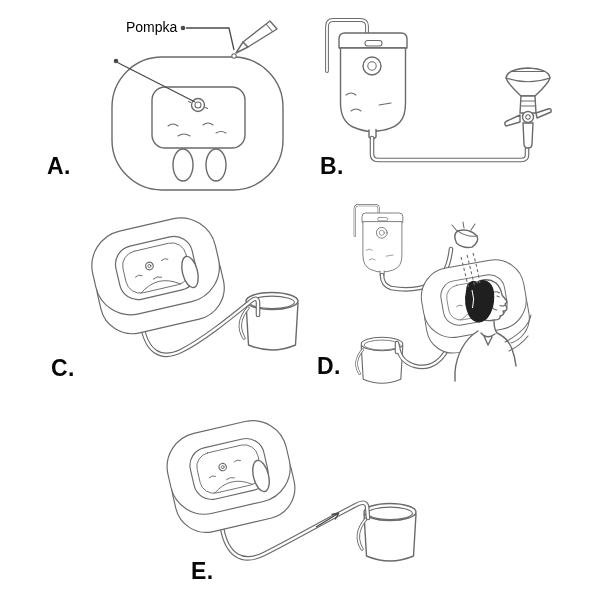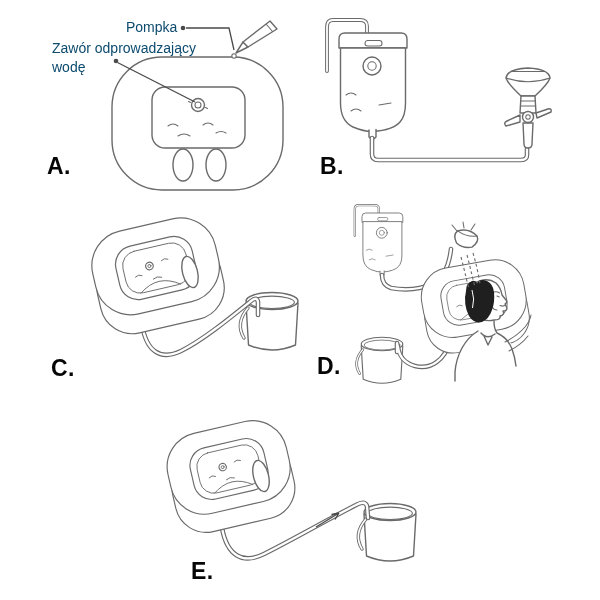--- a/index.html
+++ b/index.html
@@ -8,21 +8,21 @@
     font-family:"Liberation Sans",sans-serif;
   }
   .stage{position:absolute;left:0;top:0;width:600px;height:600px;}
   svg{position:absolute;left:0;top:0;}
   .ln{stroke:#6a6a6a;stroke-width:1.4;stroke-linecap:round;stroke-linejoin:round;}
   .thin{stroke-width:1.05;}
   .tube-outer{fill:none;stroke:#6a6a6a;stroke-width:4.6;stroke-linecap:round;stroke-linejoin:round;}
   .tube-inner{fill:none;stroke:#ffffff;stroke-width:2.3;stroke-linecap:round;stroke-linejoin:round;}
   .leader{fill:none;stroke:#4a4a4a;stroke-width:1.3;}
   .spray{fill:none;stroke:#6a6a6a;stroke-width:1.1;stroke-dasharray:3 2.6;}
-  .lbl{position:absolute;font-size:14px;line-height:19px;color:#0c4a6e;white-space:pre-line;}
+  .lbl{position:absolute;font-size:14px;line-height:19px;color:#000000;white-space:pre-line;}
   .letter{position:absolute;font-size:23px;font-weight:700;color:#060606;letter-spacing:.5px;}
 </style>
 </head>
 <body>
 
 <div class="stage">
 
 <svg width="600" height="600" viewBox="0 0 600 600">
   <defs>
     <g id="bucket">
@@ -132,20 +132,19 @@
     <use href="#bucket" transform="translate(390,512)"></use>
     <path class="tube-outer" d="M222,528 C227,555 242,565 264,554 C292,540 325,521 356,505 Q365,500 367,506 L368,518"></path>
     <path class="tube-inner" d="M222,528 C227,555 242,565 264,554 C292,540 325,521 356,505 Q365,500 367,506 L368,518"></path>
     <path class="leader" d="M316,527 L339,513 M339,513 L331.5,514.5 M339,513 L335,519.5"></path>
     <use href="#basin3d" transform="translate(229,469) rotate(-13) scale(0.82)"></use>
     <use href="#drain" transform="translate(261,476) rotate(-14)"></use>
   </g>
 </svg>
 
   <div class="lbl" style="left:126px;top:18px;">Pompka</div>
-  <div class="lbl" style="left:52px;top:39px;width:152px;">Zawór odprowadzający wodę</div>
 
   <div class="letter" style="left:47px;top:153px;">A.</div>
   <div class="letter" style="left:320px;top:153px;">B.</div>
   <div class="letter" style="left:51px;top:355px;">C.</div>
   <div class="letter" style="left:317px;top:353px;">D.</div>
   <div class="letter" style="left:191px;top:558px;">E.</div>
 </div>
 
 </body></html>

